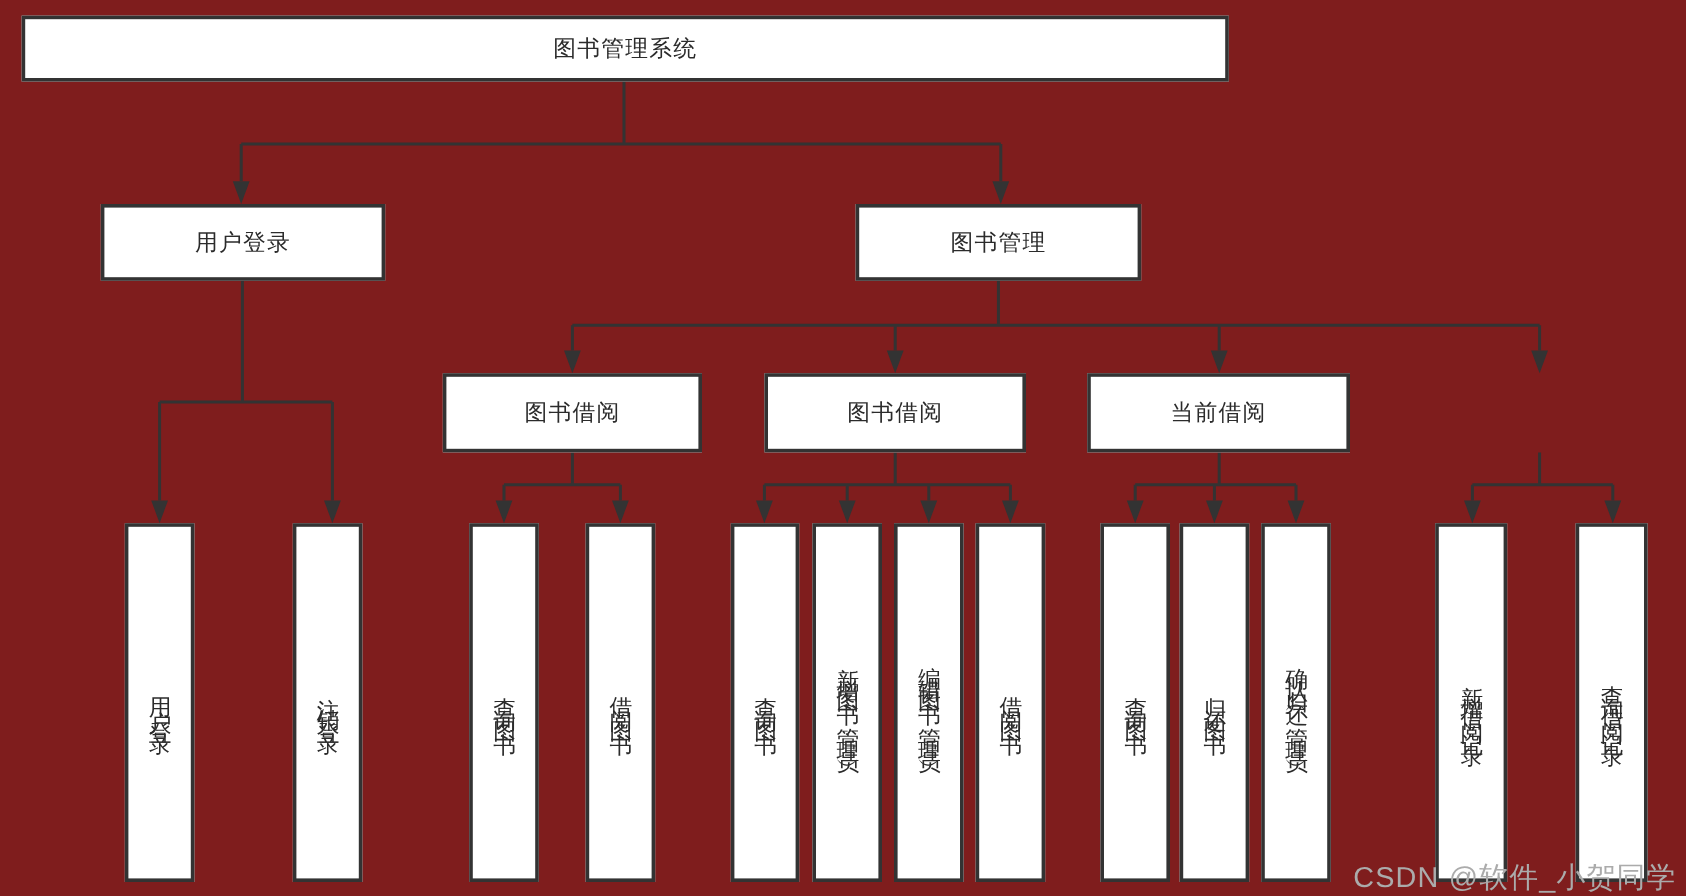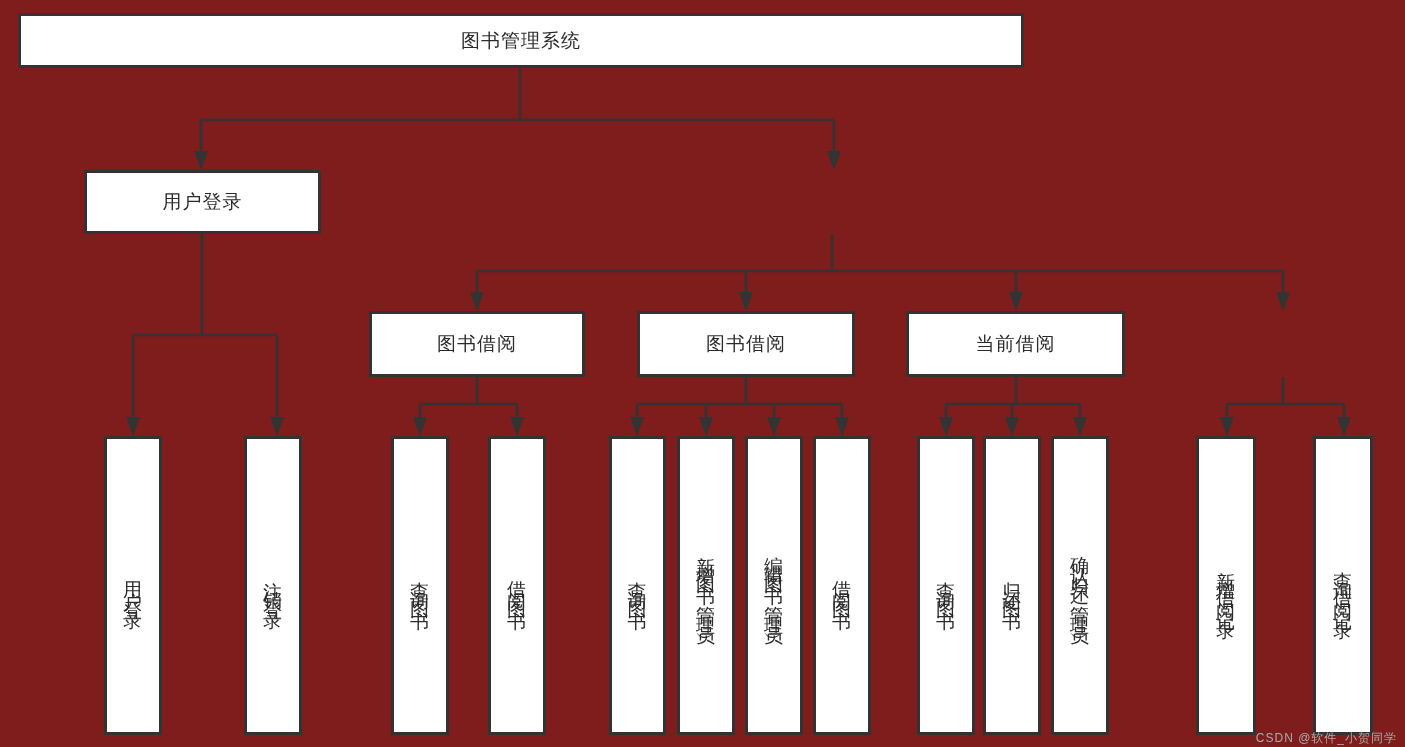--- a/index.html
+++ b/index.html
@@ -41,21 +41,21 @@
     text-orientation: mixed;
     letter-spacing: 10px;
     line-height: 1;
     font-size: 19px;
     color: #2b2b2b;
   }
   .watermark {
     position: absolute;
     right: 8px;
     bottom: 0px;
-    font-size: 12px;
+    font-size: 24px;
     color: #ababab;
     letter-spacing: 1px;
     white-space: nowrap;
   }
 </style>
 </head>
 <body>
 
 <div class="stage">
 
@@ -95,20 +95,21 @@
       <polygon points="1005,417 1019,417 1012,436"></polygon>
       <polygon points="1073,417 1087,417 1080,436"></polygon>
       <polygon points="1220,417 1234,417 1227,436"></polygon>
       <polygon points="1337,417 1351,417 1344,436"></polygon>
     </g>
   </svg>
 
   <div class="box" style="left:18px; top:13px; width:1006px; height:55px;">图书管理系统</div>
 
   <div class="box" style="left:84px; top:170px; width:237px; height:64px;">用户登录</div>
+  <div class="box" style="left:713px; top:170px; width:238px; height:64px;">图书管理</div>
 
   <div class="box" style="left:369px; top:311px; width:216px; height:66px;">图书借阅</div>
   <div class="box" style="left:637px; top:311px; width:218px; height:66px;">图书借阅</div>
   <div class="box" style="left:906px; top:311px; width:219px; height:66px;text-align:center;">当前借阅</div>
 
   <div class="box vbox" style="left:104px; top:436px; width:58px; height:299px;">
     <span>用户登录</span>
   </div>
   <div class="box vbox" style="left:244px; top:436px; width:58px; height:299px;">
     <span>注销登录</span>

